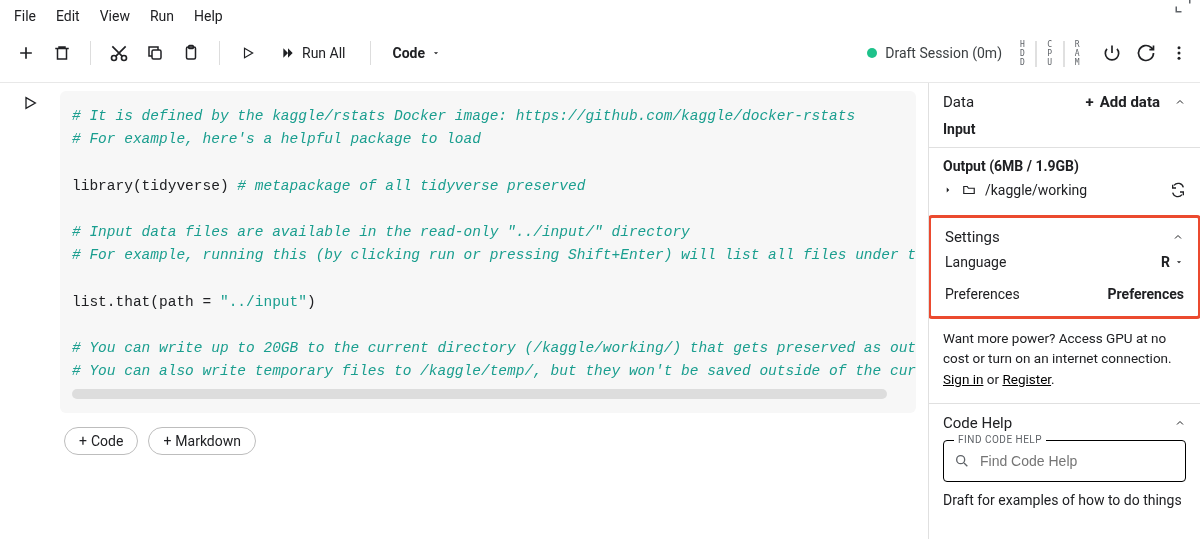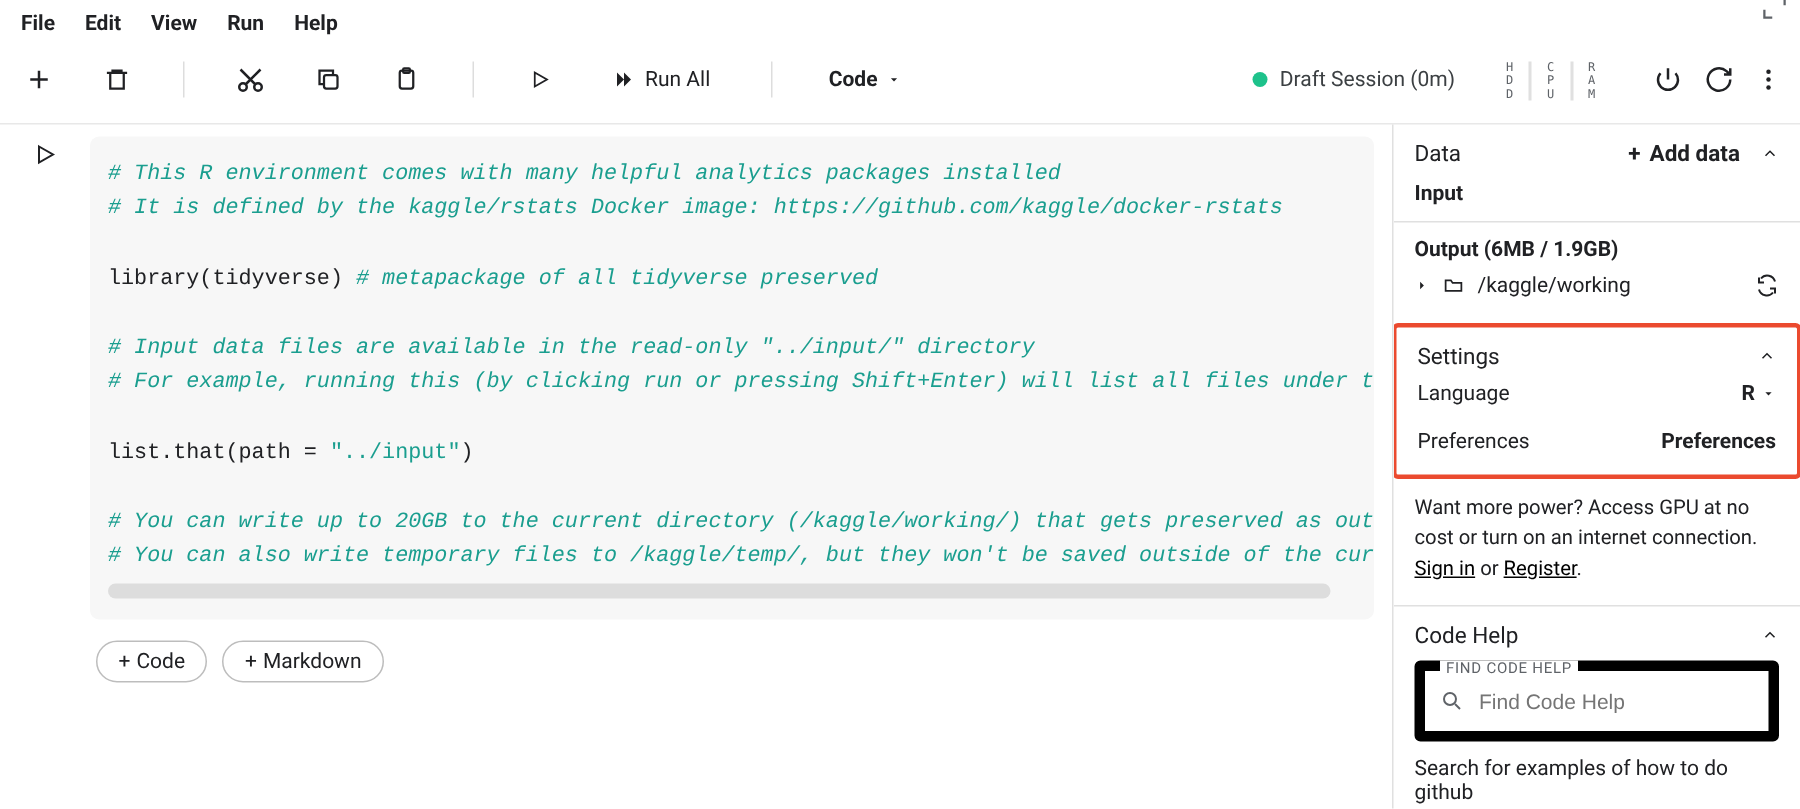--- a/index.html
+++ b/index.html
@@ -12,26 +12,26 @@
     height: 539px;
     overflow: hidden;
     position: relative;
   }
   .menubar {
     display: flex;
     gap: 20px;
     padding: 8px 14px;
     font-size: 14px;
   }
-  .menubar span { cursor: pointer; font-weight: bold; }
+  .menubar span { cursor: pointer; }
   .toolbar {
     display: flex;
     align-items: center;
     padding: 6px 12px 14px 12px;
-    gap: 24px;
+    gap: 8px;
     border-bottom: 1px solid #e8e8e8;
   }
   .tb-btn {
     width: 28px; height: 28px;
     display: flex; align-items: center; justify-content: center;
     cursor: pointer; border-radius: 4px;
   }
   .tb-sep { width: 1px; height: 24px; background: #ddd; margin: 0 6px; }
   .run-all { display: flex; align-items: center; gap: 6px; padding: 0 10px; height: 30px; cursor:pointer;}
   .cell-type { font-weight: 700; padding: 0 8px; display:flex; align-items:center; gap:6px;}
@@ -98,21 +98,21 @@
   .settings-box {
     border:3px solid #eb4a2f;
     border-radius:4px;
     margin:-1px;
   }
   .lang-r { font-weight:700; display:flex; align-items:center; gap:4px;}
   .pref { font-weight:700; }
   .power-note { font-size:13.5px; line-height:1.5; padding:10px 14px 14px; border-bottom:1px solid #e0e0e0;}
   .power-note a { color:#000000; text-decoration:underline;}
   .find-box {
-    border:7px solid #000000;
+    border:1px solid #000000;
     border-radius:4px;
     margin:8px 0 10px;
     position:relative;
   }
   .find-label {
     position:absolute; top:-7px; left:10px;
     background:#fff; padding:0 4px;
     font-size:10px; color:#5f6368; letter-spacing:0.5px;
   }
   .find-input {
@@ -240,22 +240,22 @@
   <div class="left-gutter">
     <span>
       <svg width="16" height="16" viewBox="0 0 24 24" fill="none" stroke="#202124" stroke-width="2">
           <path d="M6 4l14 8-14 8V4z"></path>
         </svg>
     </span>
   </div>
   <div class="editor-col">
     <div class="cell-wrap">
       <div class="cell">
-        <div class="code-line cm"># This R environment comes with many helpful analytics packages installed</div>
         <div class="code-line cm"># It is defined by the kaggle/rstats Docker image: https://github.com/kaggle/docker-rstats</div>
+        <div class="code-line cm"># For example, here's a helpful package to load</div>
         <div class="code-line">&nbsp;</div>
         <div class="code-line"><span>library(tidyverse) </span><span class="cm"># metapackage of all tidyverse preserved</span></div>
         <div class="code-line">&nbsp;</div>
         <div class="code-line cm"># Input data files are available in the read-only "../input/" directory</div>
         <div class="code-line cm"># For example, running this (by clicking run or pressing Shift+Enter) will list all files under the input</div>
         <div class="code-line">&nbsp;</div>
         <div class="code-line"><span>list.that(path = </span><span class="str">"../input"</span><span>)</span></div>
         <div class="code-line">&nbsp;</div>
         <div class="code-line cm"># You can write up to 20GB to the current directory (/kaggle/working/) that gets preserved as output when</div>
         <div class="code-line cm"># You can also write temporary files to /kaggle/temp/, but they won't be saved outside of the current sess</div>
@@ -349,16 +349,16 @@
       <div class="find-box">
         <span class="find-label">FIND CODE HELP</span>
         <span class="find-icon">
           <svg width="16" height="16" viewBox="0 0 24 24" fill="none" stroke="#5f6368" stroke-width="2">
               <circle cx="10" cy="10" r="6"></circle>
               <path d="M20 20l-5-5"></path>
             </svg>
         </span>
         <input class="find-input" placeholder="Find Code Help" style="">
       </div>
-      <div>Search for examples of how to do github</div>
+      <div>Draft for examples of how to do things</div>
     </div>
   </div>
 </div>
 
 </body></html>

